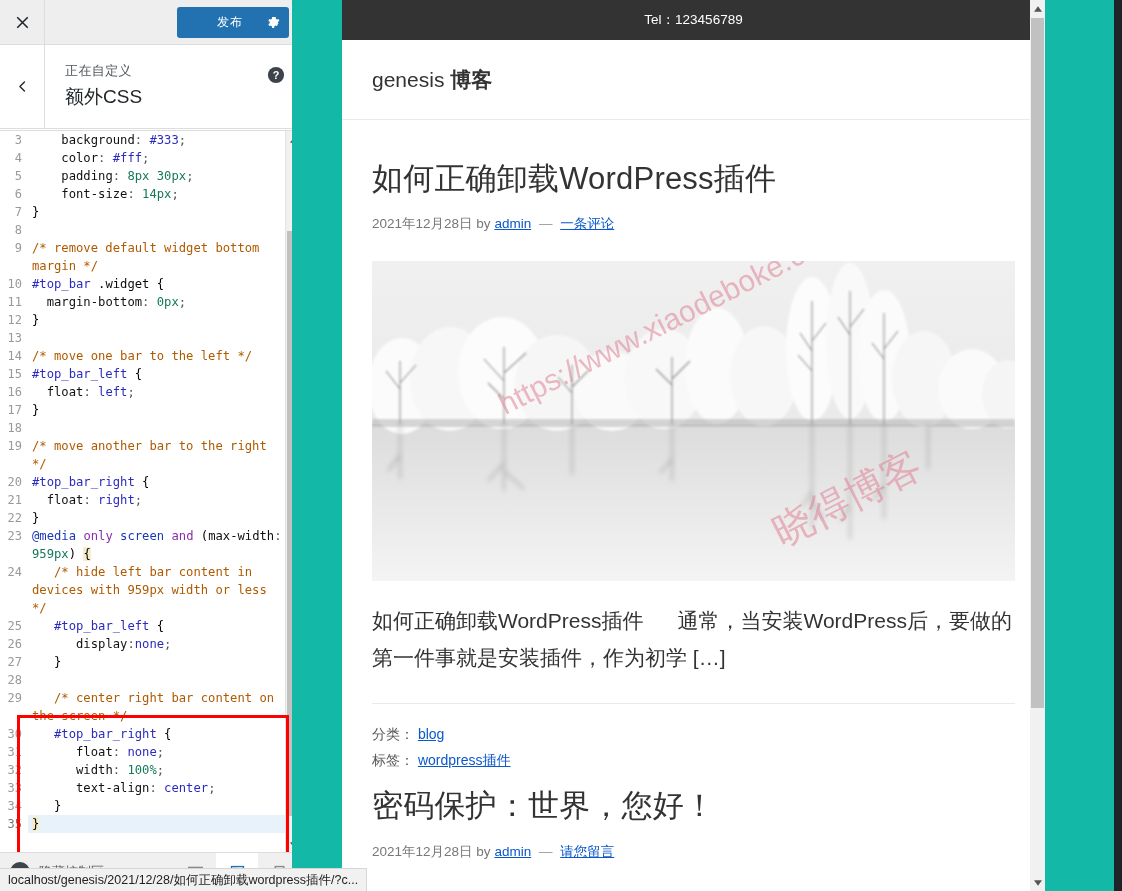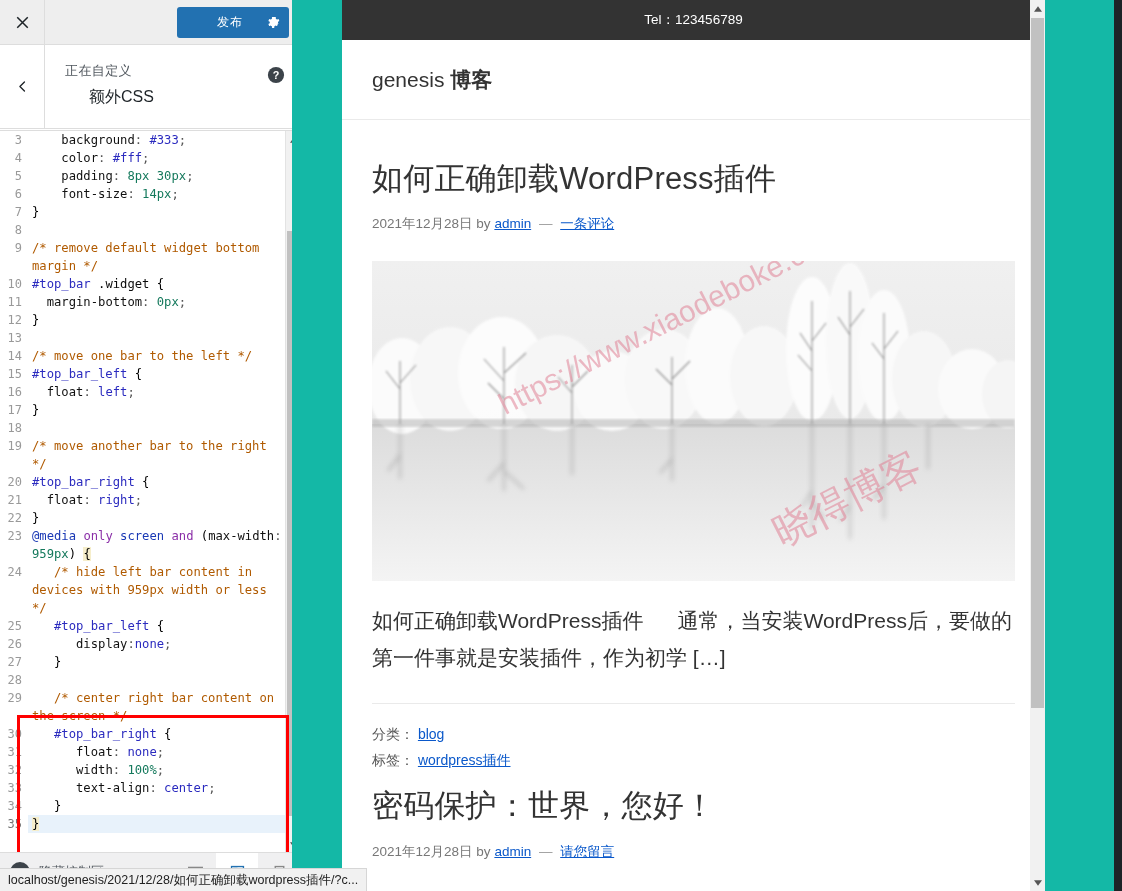--- a/index.html
+++ b/index.html
@@ -77,24 +77,23 @@
   .cz-titles {
     flex: 1;
     padding: 17px 0 0 20px;
     position: relative;
   }
   .cz-eyebrow {
     font-size: 13px; color: #50575e; line-height: 18px;
     letter-spacing: .4px;
   }
   .cz-title {
-    font-size: 16px; color: #1d2327; line-height: 30px;
+    font-size: 19px; color: #1d2327; line-height: 30px;
     font-weight: 400;
     margin-top: 2px;
-    margin-left: 24px;
   }
   .cz-help {
     position: absolute; right: 14px; top: 21px;
     width: 18px; height: 18px;
     cursor: pointer;
   }
   .cz-help svg { width: 18px; height: 18px; }
 
   
   #editor-wrap {

